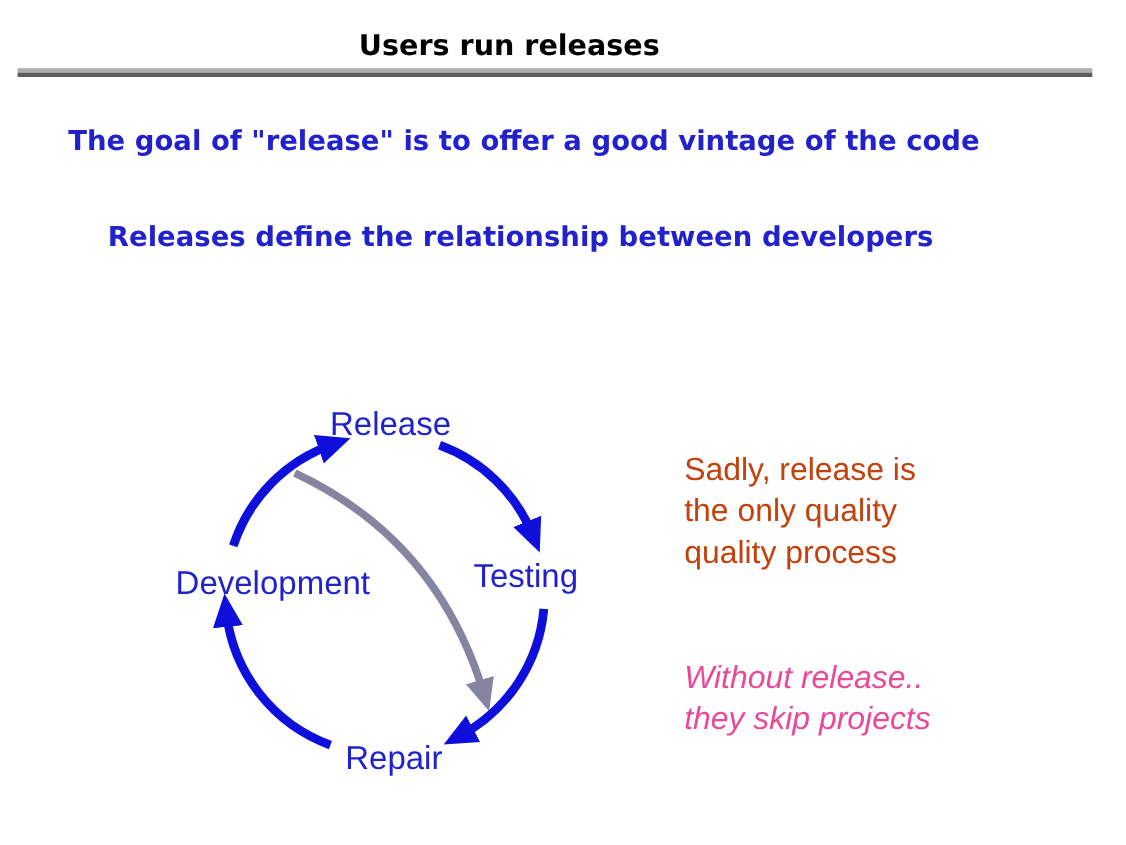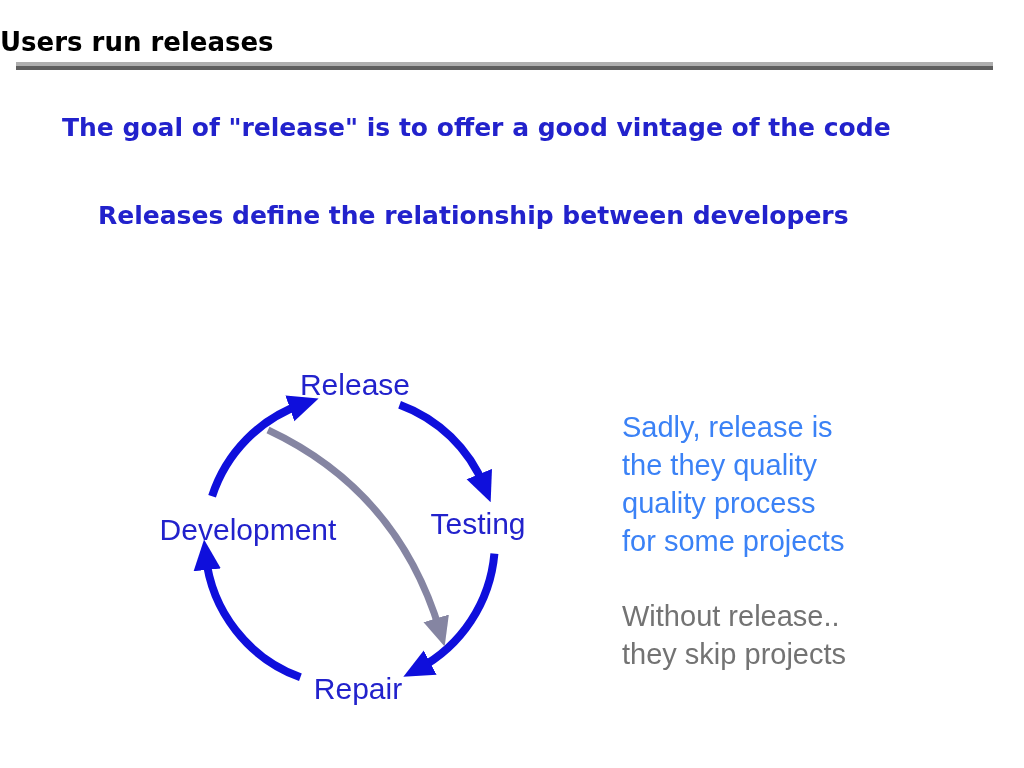--- a/index.html
+++ b/index.html
@@ -14,20 +14,21 @@
     background: #ffffff;
     overflow: hidden;
     font-family: "Liberation Sans", sans-serif;
   }
   
   .title {
     position: absolute;
     top: 27px;
     left: 0;
     width: 926px;
+    text-align: center;
     font-family: "DejaVu Sans", sans-serif;
     font-weight: bold;
     font-size: 26px;
     color: #000000;
     letter-spacing: 0px;
   }
   .rule {
     position: absolute;
     left: 16px;
     top: 62px;
@@ -72,25 +73,26 @@
   .side-note {
     position: absolute;
     left: 622px;
     font-family: "Liberation Sans", sans-serif;
     font-size: 29px;
     line-height: 38px;
     white-space: nowrap;
   }
   .side-note.quality {
     top: 408px;
-    color: #3b82f6;
+    color: #c2410c;
   }
   .side-note.skip {
     top: 597px;
-    color: #737373;
+    color: #ec4899;
+    font-style: italic;
   }
 </style>
 </head>
 <body>
 
 <div class="slide">
 
   <div class="title">Users run releases</div>
 
   <div class="rule">
@@ -122,23 +124,22 @@
     <path d="M 118 67 Q 248 128 290 268" fill="none" stroke-width="7" marker-end="url(#head-gray)" stroke="#8585a2"></path>
 
     <text x="205" y="32" text-anchor="middle">Release</text>
     <text x="328" y="171" text-anchor="middle">Testing</text>
     <text x="98" y="177" text-anchor="middle">Development</text>
     <text x="208" y="336" text-anchor="middle">Repair</text>
   </svg>
 
   <div class="side-note quality">
     <div>Sadly, release is</div>
-    <div>the they quality</div>
+    <div>the only quality</div>
     <div>quality process</div>
-    <div>for some projects</div>
   </div>
 
   <div class="side-note skip">
     <div>Without release..</div>
     <div>they skip projects</div>
   </div>
 
 </div>
 
 </body></html>

